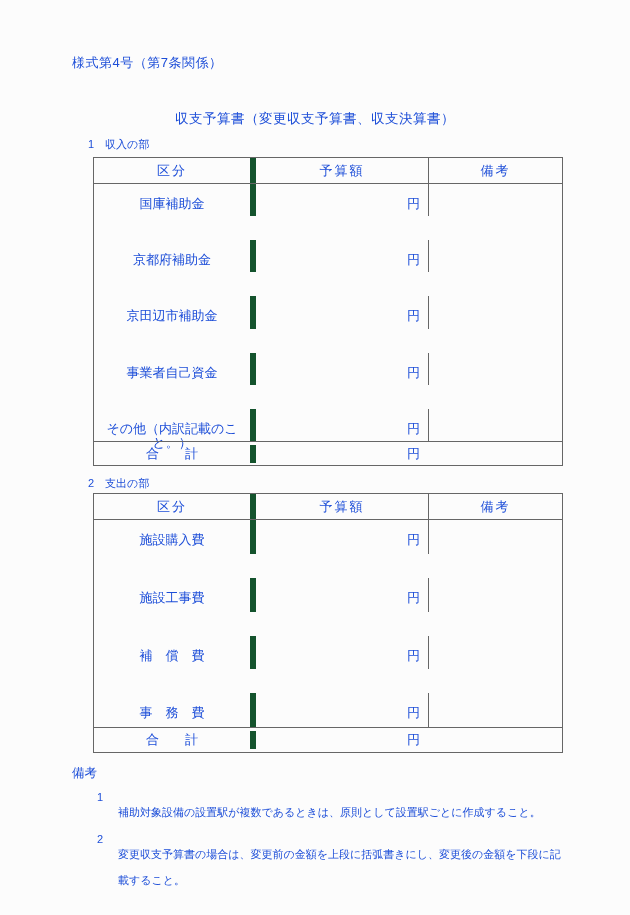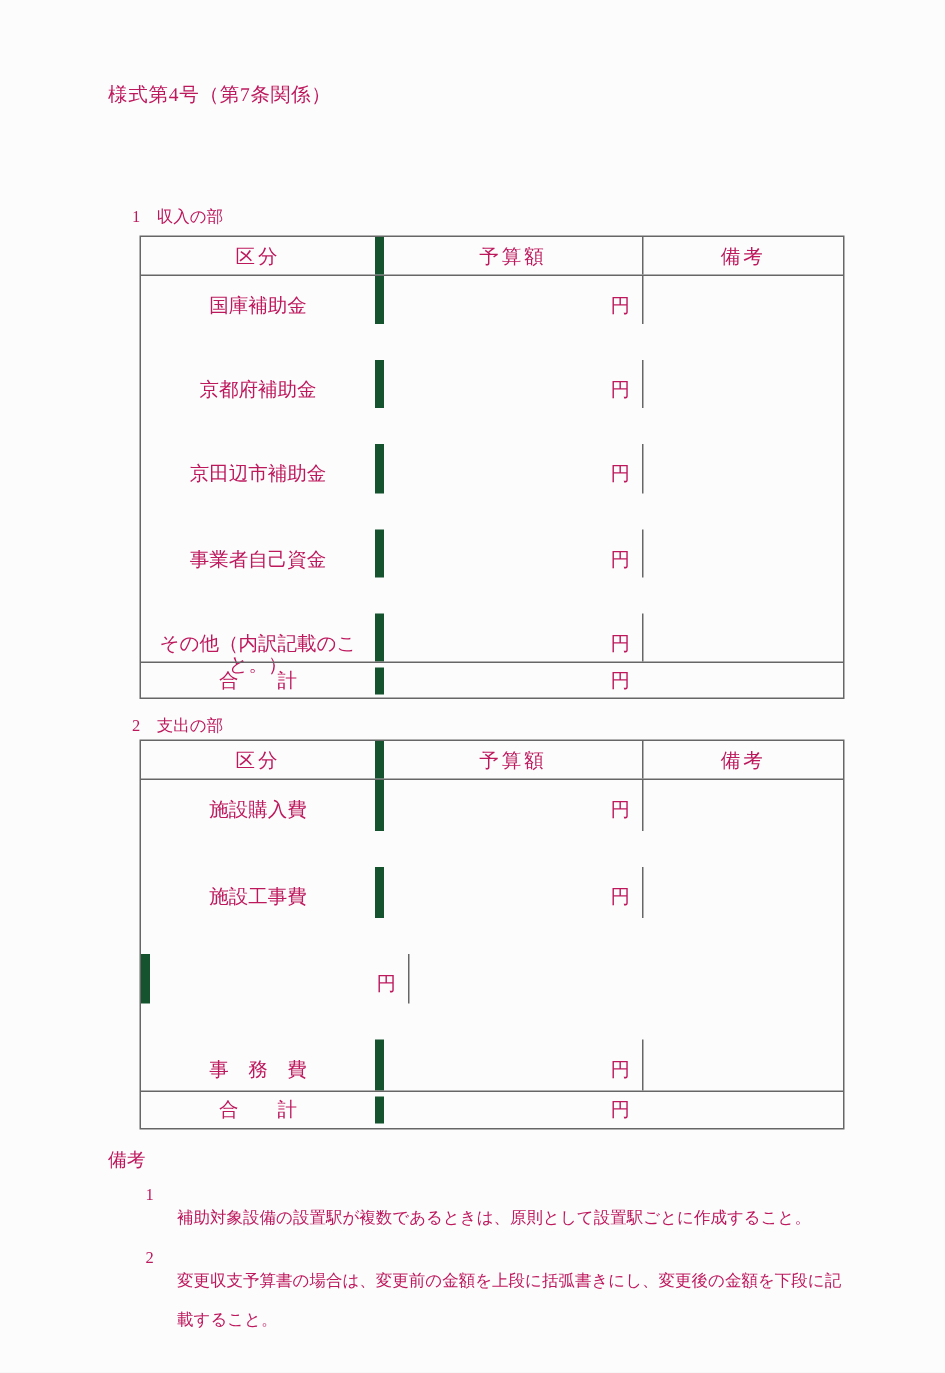--- a/index.html
+++ b/index.html
@@ -2,22 +2,22 @@
 <html><head>
 <meta charset="utf-8">
 <style>
   html,body { margin:0; padding:0; }
   body { background:#e8e8e8; }
   .page {
     position:relative;
     width:630px; height:915px;
     margin:0 auto;
     background:#fcfcfc;
-    font-family:Liberation Serif, serif;
-    color:#be185d;
+    font-family:Liberation Sans, sans-serif;
+    color:#1d4ed8;
     overflow:hidden;
   }
   .form-number {
     position:absolute; left:72px; top:54px;
     font-size:13px; letter-spacing:0.5px; white-space:pre;
   }
   .doc-title {
     position:absolute; left:0; top:110px; width:100%;
     text-align:center; font-size:13.5px; letter-spacing:0.5px;
   }
@@ -66,20 +66,21 @@
   .remark-item { display:flex; line-height:26.5px; }
   .remark-no { width:21px; flex:none; }
   .remark-text { width:445px;margin-top:15px; }
 </style>
 </head>
 <body>
 
 <div class="page">
 
   <div class="form-number">様式第4号（第7条関係）</div>
+  <div class="doc-title">収支予算書（変更収支予算書、収支決算書）</div>
 
   <div class="section-heading sec-income">1　収入の部</div>
 
   <div class="budget-table income-table">
     <div class="thead">
       <div class="cell c1">区分</div>
       <div class="cell c2">予算額</div>
       <div class="cell c3">備考</div>
     </div>
     <div class="tbody">
@@ -138,20 +139,21 @@
           <div class="c3"></div>
         </div>
 
         <div class="item-row">
           <div class="c1">施設工事費</div>
           <div class="c2"><span>円</span></div>
           <div class="c3"></div>
         </div>
 
         <div class="item-row">
+          <div class="c1">補　償　費</div>
           <div class="c2"><span>円</span></div>
           <div class="c3"></div>
         </div>
 
         <div class="item-row">
           <div class="c1">事　務　費</div>
           <div class="c2"><span>円</span></div>
           <div class="c3"></div>
         </div>
 

